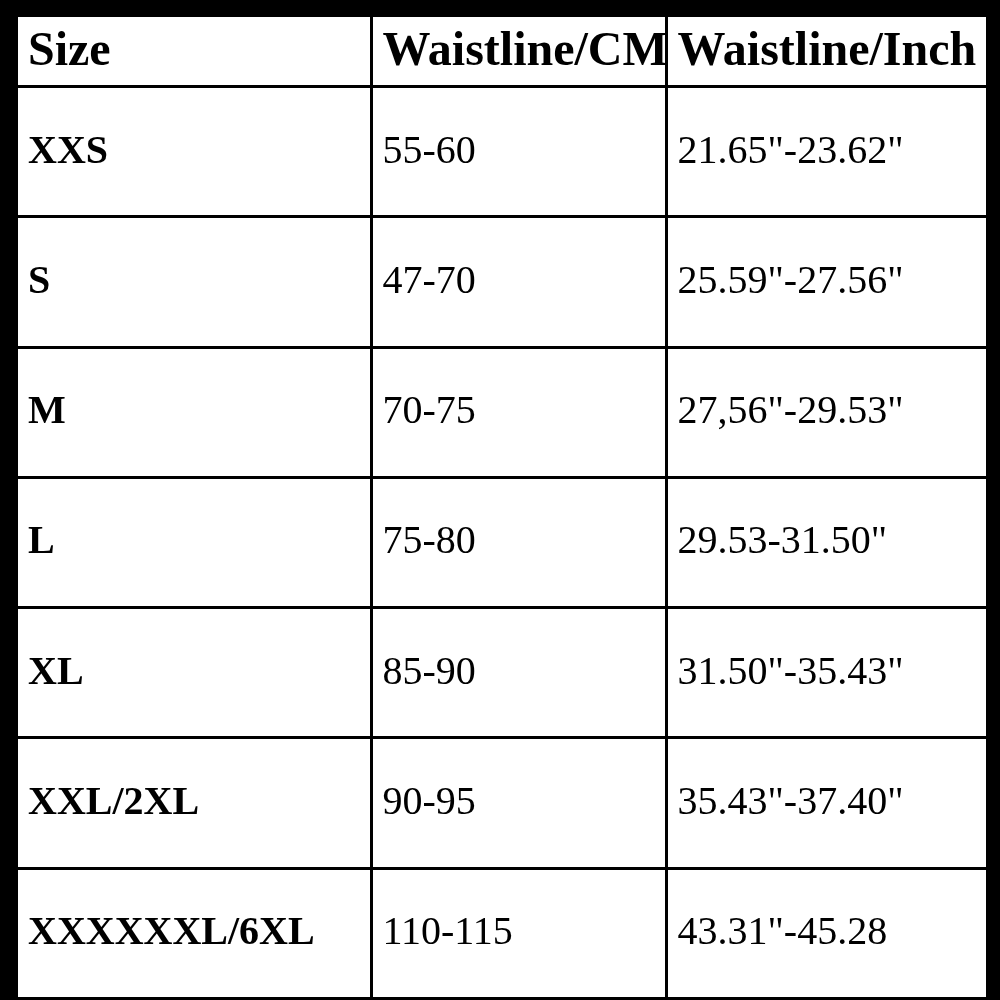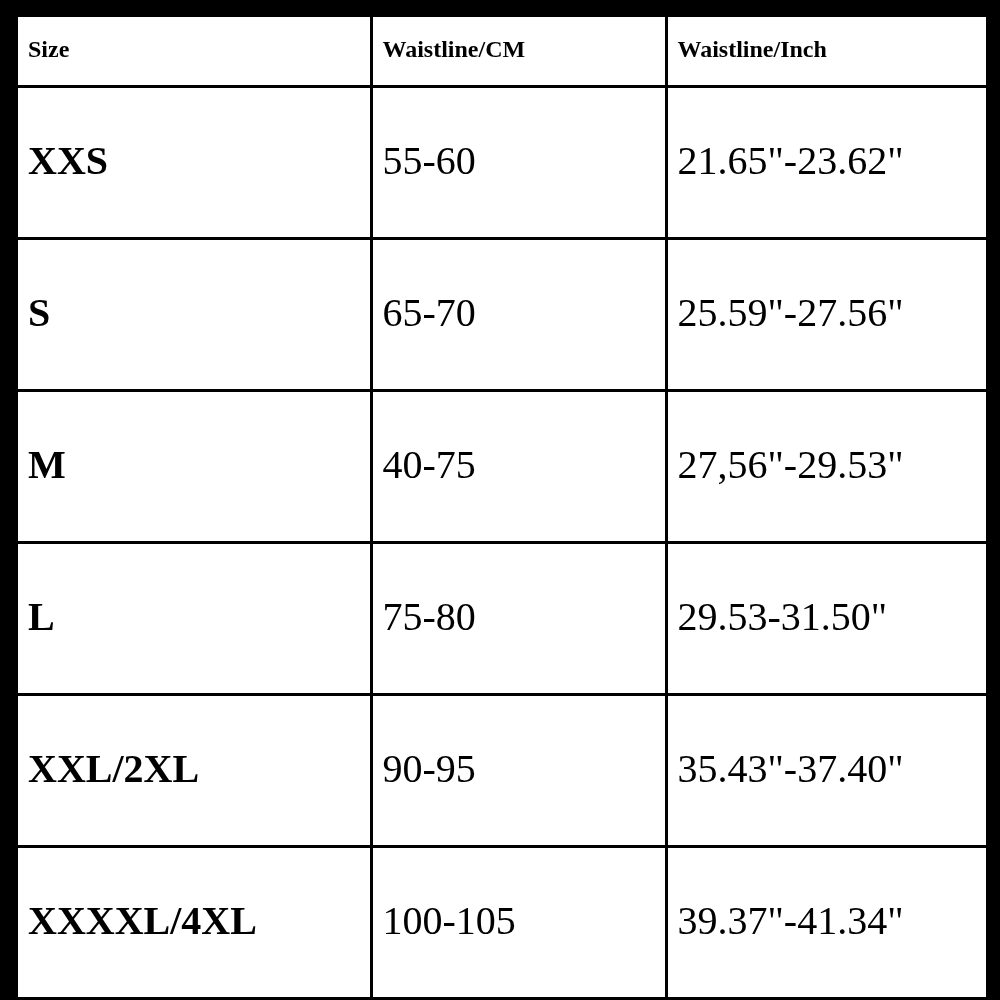--- a/index.html
+++ b/index.html
@@ -44,21 +44,21 @@
     padding: 2px 10px 6px 10px;
     text-align: left;
     vertical-align: middle;
     color: #000000;
     background: #ffffff;
     font-weight: bold;
     white-space: nowrap;
     overflow: hidden;
   }
   table.size-table thead th {
-    font-size: 24px;
+    font-size: 48px;
     line-height: 1.0;
     height: 60px;
   }
   table.size-table tbody td {
     font-size: 40px;
     line-height: 1.0;
     margin-top: 12px;
   }
   table.size-table tbody td.col-size {
     font-size: 40px;
@@ -97,39 +97,44 @@
         </tr>
       </thead>
       <tbody>
         <tr>
           <td class="col-size">XXS</td>
           <td class="col-cm">55-60</td>
           <td class="col-inch">21.65"-23.62"</td>
         </tr>
         <tr>
           <td class="col-size">S</td>
-          <td class="col-cm">65-70</td>
+          <td class="col-cm">47-70</td>
           <td class="col-inch">25.59"-27.56"</td>
         </tr>
         <tr>
           <td class="col-size">M</td>
-          <td class="col-cm">40-75</td>
+          <td class="col-cm">70-75</td>
           <td class="col-inch">27,56"-29.53"</td>
         </tr>
         <tr>
           <td class="col-size">L</td>
           <td class="col-cm">75-80</td>
           <td class="col-inch">29.53-31.50"</td>
         </tr>
         <tr>
+          <td class="col-size">XL</td>
+          <td class="col-cm">85-90</td>
+          <td class="col-inch">31.50"-35.43"</td>
+        </tr>
+        <tr>
           <td class="col-size">XXL/2XL</td>
           <td class="col-cm">90-95</td>
           <td class="col-inch">35.43"-37.40"</td>
         </tr>
         <tr>
-          <td class="col-size">XXXXL/4XL</td>
-          <td class="col-cm">100-105</td>
-          <td class="col-inch">39.37"-41.34"</td>
+          <td class="col-size">XXXXXXL/6XL</td>
+          <td class="col-cm">110-115</td>
+          <td class="col-inch">43.31"-45.28</td>
         </tr>
       </tbody>
     </table>
   </div>
 </div>
 
 </body></html>

